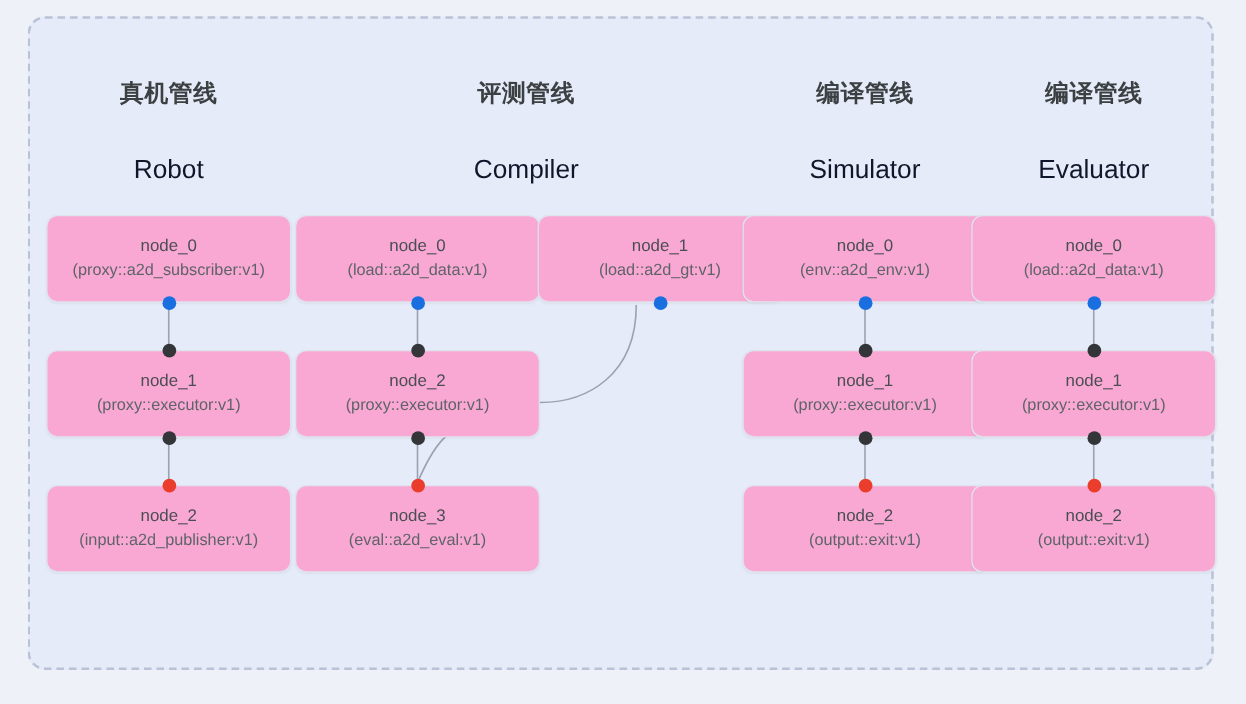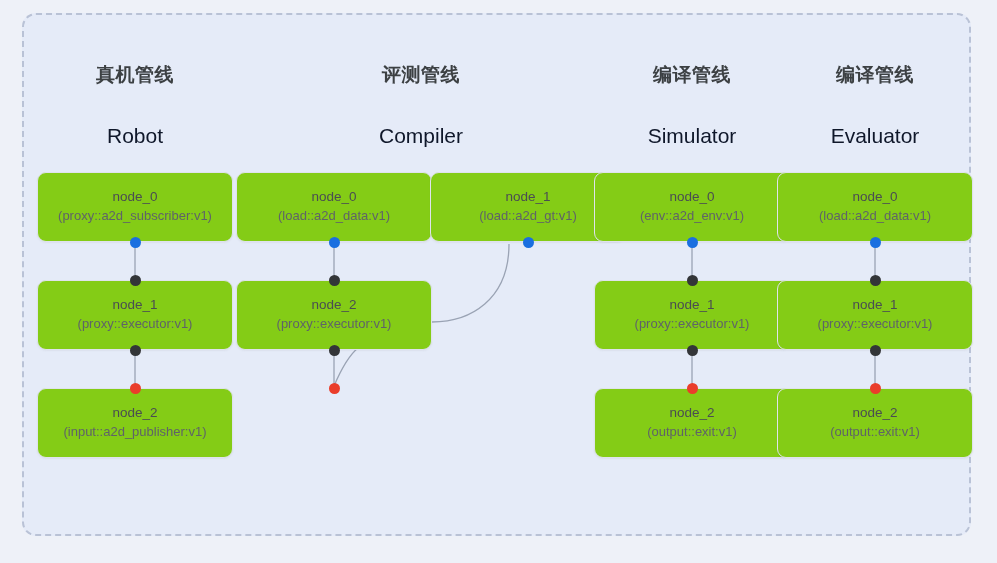--- a/index.html
+++ b/index.html
@@ -69,21 +69,21 @@
     font-size: 21px;
     font-weight: normal;
     color: #0f172a;
   }
 
   .node {
     position: absolute;
     width: 196px;
     height: 70px;
     box-sizing: border-box;
-    background: #84cc16;
+    background: #f9a8d4;
     border: 1px solid #dfe3ec;
     border-radius: 9px;
     box-shadow: 0 1px 2px rgba(60,64,67,0.06);
     display: flex;
     flex-direction: column;
     align-items: center;
     justify-content: center;
     gap: 4px;
   }
 
@@ -172,20 +172,24 @@
         <div class="node-name">node_1</div>
         <div class="node-type">(load::a2d_gt:v1)</div>
       </div>
       <div class="dot blue" style="left: 522.5px; top: 236.5px;"></div>
       <div class="node" style="left: 236px; top: 280px;">
         <div class="node-name">node_2</div>
         <div class="node-type">(proxy::executor:v1)</div>
       </div>
       <div class="dot black" style="left: 328.5px; top: 274.5px;"></div>
       <div class="dot black" style="left: 328.5px; top: 344.5px;"></div>
+      <div class="node" style="left: 236px; top: 388px;">
+        <div class="node-name">node_3</div>
+        <div class="node-type">(eval::a2d_eval:v1)</div>
+      </div>
       <div class="dot red" style="left: 328.5px; top: 382.5px;"></div>
       <div class="column" style="left: 594px;">
         <div class="col-title-cn">编译管线</div>
         <div class="col-title-en">Simulator</div>
       </div>
       <div class="node" style="left: 594px; top: 172px;">
         <div class="node-name">node_0</div>
         <div class="node-type">(env::a2d_env:v1)</div>
       </div>
       <div class="dot blue" style="left: 686.5px; top: 236.5px;"></div>

